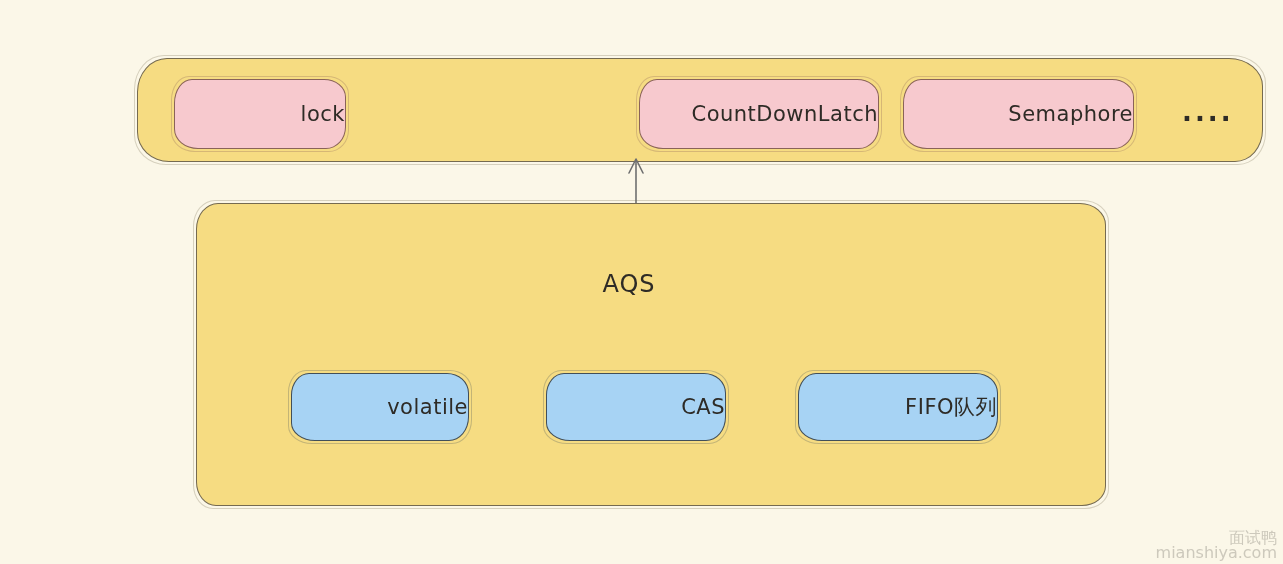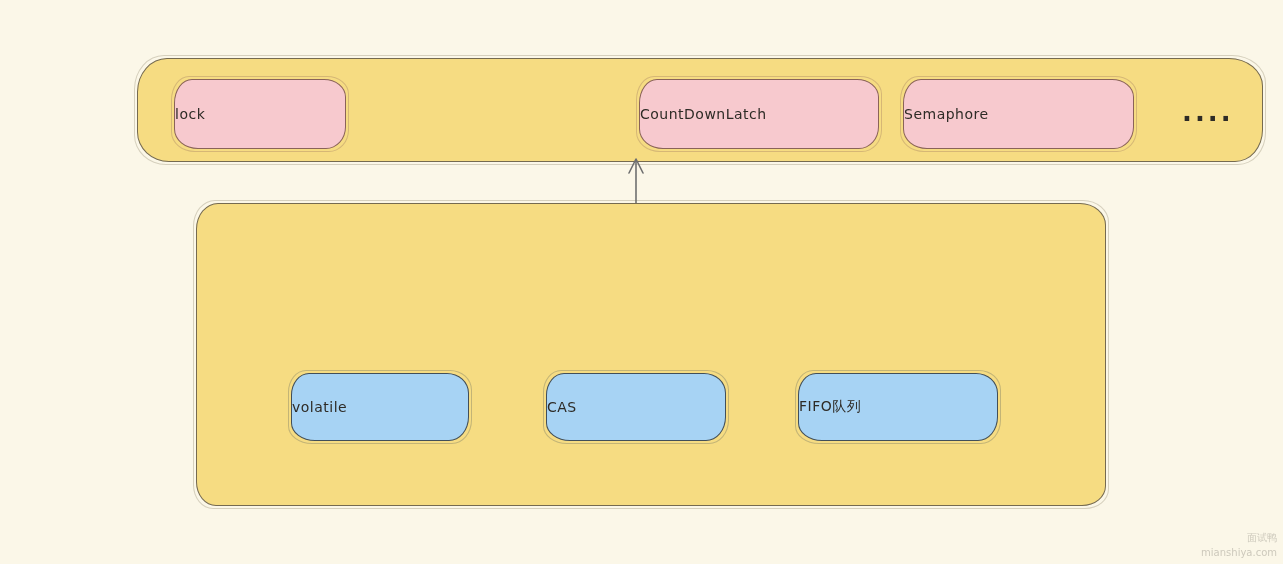--- a/index.html
+++ b/index.html
@@ -48,22 +48,22 @@
     position: absolute;
     inset: -4px;
     border: 1px solid rgba(117,106,80,0.28);
     border-radius: inherit;
     pointer-events: none;
   }
   .chip {
     position: absolute;
     display: flex;
     align-items: center;
-    justify-content: flex-start;
-    font-size: 14px;
+    justify-content: flex-end;
+    font-size: 21px;
     letter-spacing: 0.5px;
     white-space: nowrap;
     color: var(--text);
   }
   .chip.pink {
     top: 20px; height: 70px;
     background: var(--pink-fill);
     border: 1.7px solid var(--pink-border);
     border-radius: 18px 22px 20px 24px / 24px 18px 22px 20px;
   }
@@ -96,21 +96,21 @@
   .arrow-wrap {
     position: absolute;
     left: 622px; top: 155px;
     width: 28px; height: 50px;
     color: var(--arrow);
   }
   .watermark {
     position: absolute;
     right: 6px; bottom: 4px;
     text-align: right;
-    font-size: 10px;
+    font-size: 16px;
     line-height: 15px;
     color: var(--watermark);
     margin-top: 37px;
   }
 </style>
 </head>
 <body>
 
 <div class="canvas">
 
@@ -128,20 +128,21 @@
   </div>
 
   <div class="arrow-wrap">
     <svg width="28" height="50" viewBox="0 0 28 50" fill="none" xmlns="http://www.w3.org/2000/svg">
       <line x1="14" y1="48" x2="14" y2="5" stroke="currentColor" stroke-width="1.6" stroke-linecap="round"></line>
       <polyline points="7,18 14,4 21,18" stroke="currentColor" stroke-width="1.6" fill="none" stroke-linecap="round" stroke-linejoin="round"></polyline>
     </svg>
   </div>
 
   <div class="container aqs">
+    <div class="aqs-title">AQS</div>
 
     <div class="chip blue" style="left:349px;width:180px;">
       <span>CAS</span>
     </div>
     <div class="chip blue" style="left:94px;width:178px;">
       <span>volatile</span>
     </div>
     <div class="chip blue" style="left:601px;width:200px;">
       <span>FIFO队列</span>
     </div>

